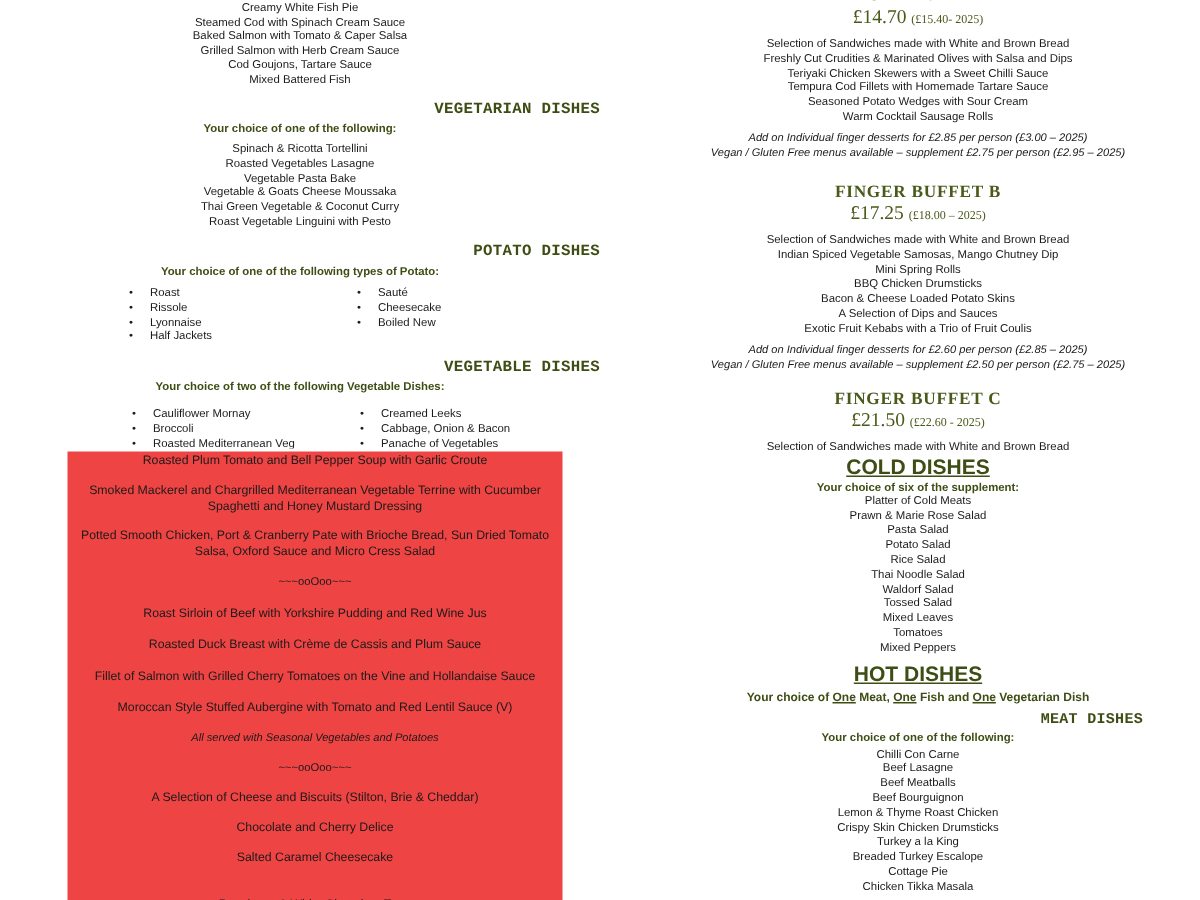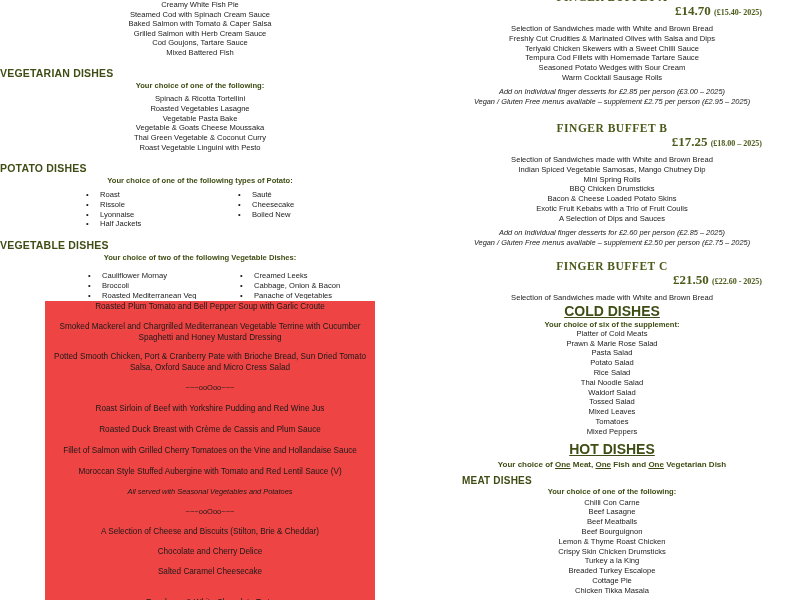--- a/index.html
+++ b/index.html
@@ -1,23 +1,23 @@
 <!DOCTYPE html>
 <html><head>
 <meta charset="utf-8">
 <style>
   html, body { margin:0; padding:0; background:#ffffff; }
   body { width:800px; height:600px; overflow:hidden; position:relative;
          font-family:"Liberation Sans", sans-serif; color:#1a1a1a; }
   .abs { position:absolute; }
   .item { font-size:7.6px; line-height:9.8px; text-align:center; white-space:nowrap; }
-  .hdr { font-weight:bold; color:#3e4d14; font-size:10.5px; text-align:left; letter-spacing:0.2px; }
+  .hdr { font-weight:bold; color:#3e4d14; font-size:10.5px; text-align:right; letter-spacing:0.2px;font-family:Liberation Mono, monospace; }
   .sub { font-weight:bold; color:#3e4d14; font-size:7.6px; text-align:center; white-space:nowrap; }
   .price-title { font-family:"Liberation Serif", serif; font-weight:bold; color:#4a5a1a; font-size:11.5px; text-align:center; letter-spacing:0.5px; }
-  .price-big { font-family:"Liberation Serif", serif; font-weight:bold; color:#4a5a1a; font-size:13px; text-align:right; }
+  .price-big { font-family:"Liberation Serif", serif; font-weight:normal; color:#4a5a1a; font-size:13px; text-align:center; }
   .price-small { font-size:8px; }
   .note { font-style:italic; font-size:7.4px; line-height:10px; text-align:center; white-space:nowrap; }
   .bullets { font-size:7.6px; line-height:9.8px; }
   .bullets div::before { content:"•"; display:inline-block; width:14px; text-align:left; }
   .main-dish { font-size:8.2px; text-align:center; line-height:11px; }
   .big-hdr { font-weight:bold; color:#3e4d14; font-size:14px; text-align:center; text-decoration:underline; }
   u { text-decoration:underline; }
 </style>
 </head>
 <body>
@@ -119,22 +119,22 @@
   <div class="price-big">
     <span>£17.25</span>
     <span class="price-small">(£18.00 – 2025)</span>
   </div>
   <div style="margin-top:5px;">
     <div class="item">Selection of Sandwiches made with White and Brown Bread</div>
     <div class="item">Indian Spiced Vegetable Samosas, Mango Chutney Dip</div>
     <div class="item">Mini Spring Rolls</div>
     <div class="item">BBQ Chicken Drumsticks</div>
     <div class="item">Bacon &amp; Cheese Loaded Potato Skins</div>
+    <div class="item">A Selection of Dips and Sauces</div>
     <div class="item">Exotic Fruit Kebabs with a Trio of Fruit Coulis</div>
-    <div class="item">A Selection of Dips and Sauces</div>
   </div>
   <div style="margin-top:4px;">
     <div class="note">Add on Individual finger desserts for £2.60 per person (£2.85 – 2025)</div>
     <div class="note">Vegan / Gluten Free menus available – supplement £2.50 per person (£2.75 – 2025)</div>
   </div>
 </div>
 
 <div class="abs" style="left:462px;top:260px;width:300px;">
   <div class="price-title">FINGER BUFFET C</div>
   <div class="price-big">

